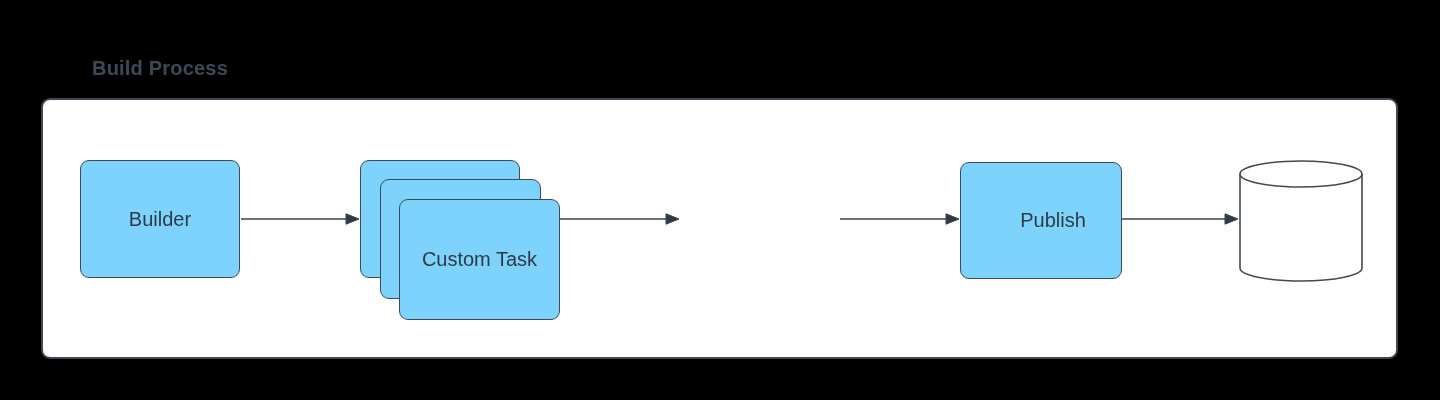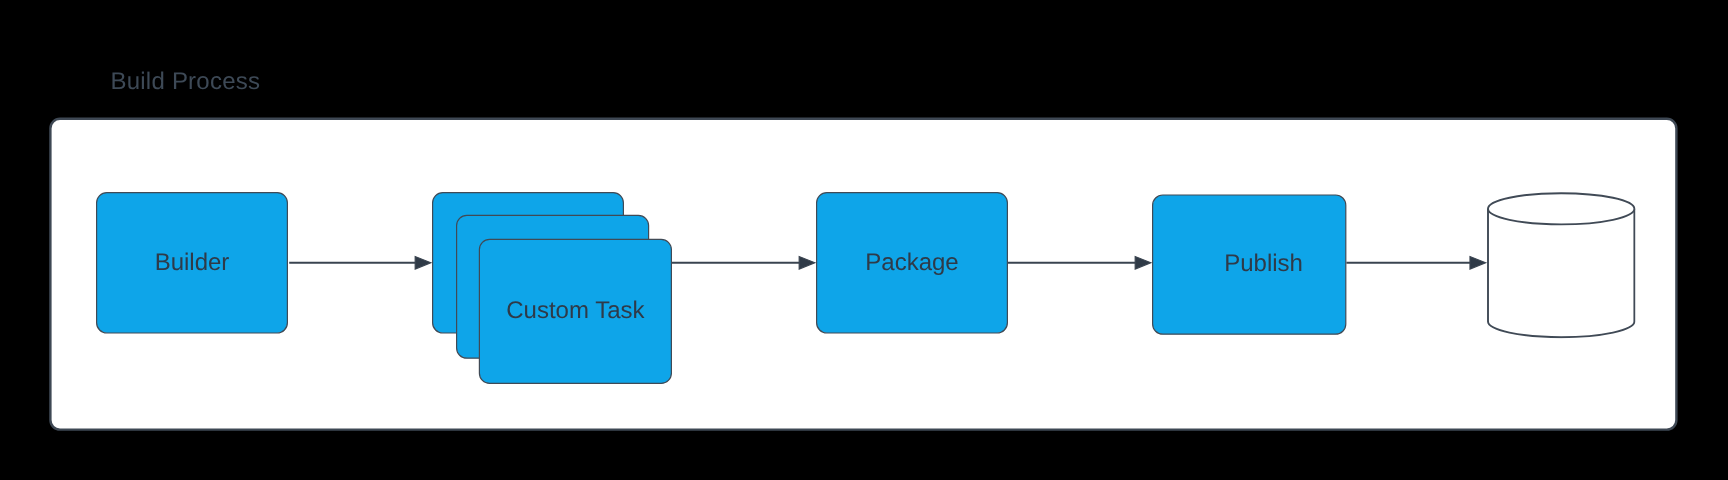--- a/index.html
+++ b/index.html
@@ -13,39 +13,39 @@
     width: 1440px;
     height: 400px;
     background: #000000;
     overflow: hidden;
   }
   .diagram-title {
     position: absolute;
     left: 92px;
     top: 57px;
     font-size: 20px;
-    font-weight: 400;
+    font-weight: 700;
     color: #3d4956;
     letter-spacing: 0.2px;
     white-space: nowrap;
   }
   .canvas-panel {
     position: absolute;
     left: 41px;
     top: 98px;
     width: 1353px;
     height: 257px;
     background: #ffffff;
     border: 2px solid #3e4854;
     border-radius: 9px;
   }
   .node {
     position: absolute;
     box-sizing: border-box;
-    background: #0ea5e9;
+    background: #7dd3fc;
     border: 1.6px solid #404a56;
     border-radius: 9px;
     display: flex;
     align-items: center;
     justify-content: center;
     font-size: 20px;
     color: #2f3a48;
     text-align: center;
     line-height: 27px;
   }
@@ -91,23 +91,20 @@
   <div class="node ct-back">
     <span>Custom Task</span>
   </div>
   <div class="node ct-mid">
     <span>Custom Task</span>
   </div>
   <div class="node ct-front">
     <span>Custom Task</span>
   </div>
 
-  <div class="node node-package">
-    <span>Package</span>
-  </div>
 
   <div class="node node-publish">
     <span>Publish</span>
   </div>
 
   <div class="cylinder-wrap">
     <svg width="124" height="122" viewBox="0 0 124 122">
       <path d="M1 14 L1 108 A61 13 0 0 0 123 108 L123 14" fill="#ffffff" stroke="#404a56" stroke-width="1.6"></path>
       <ellipse cx="62" cy="14" rx="61" ry="13" fill="#ffffff" stroke="#404a56" stroke-width="1.6"></ellipse>
     </svg>

